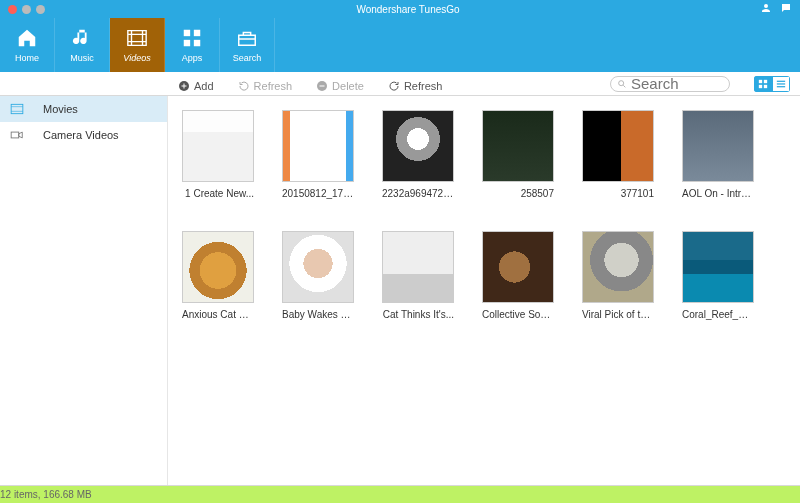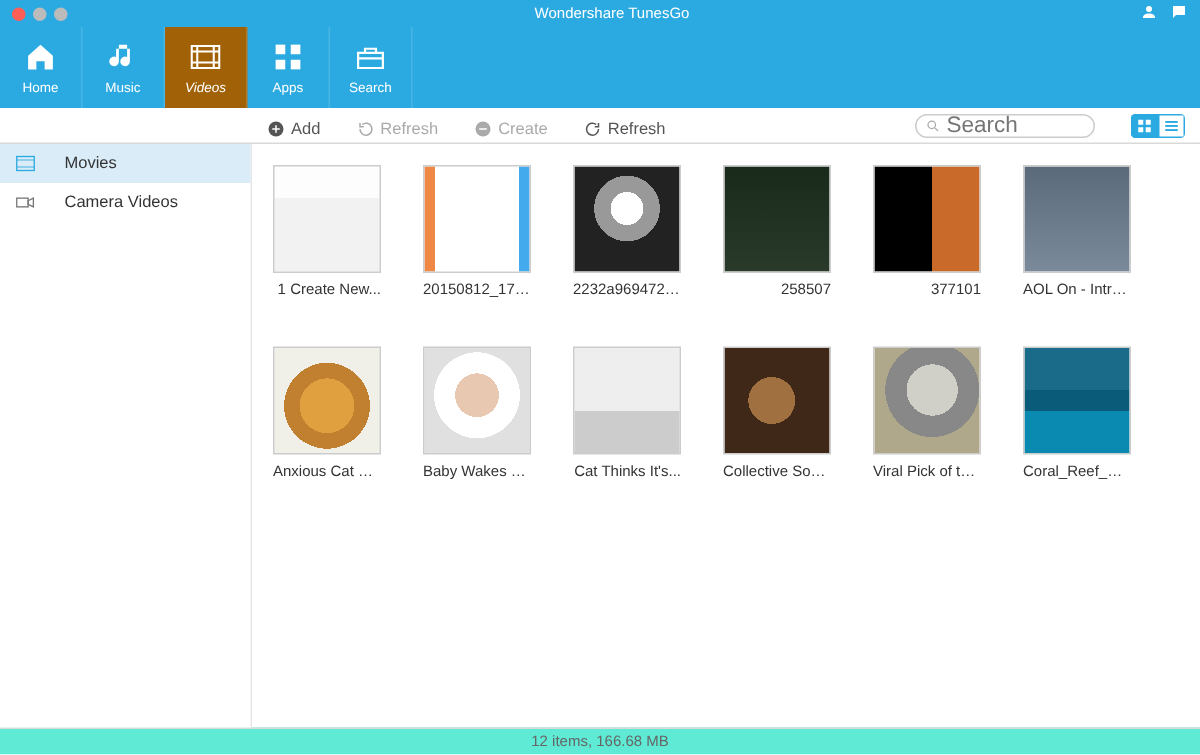--- a/index.html
+++ b/index.html
@@ -69,22 +69,22 @@
   .content { flex: 1; overflow: auto; padding: 14px 6px 6px 14px; }
   .grid { display: flex; flex-wrap: wrap; gap: 32px 28px; }
   .cell { width: 72px; display: flex; flex-direction: column; align-items: center; gap: 6px; cursor: pointer; }
   .thumb {
     width: 72px; height: 72px; background: #777; border: 1px solid #ccc;
     display: flex; align-items: center; justify-content: center; overflow: hidden;
   }
   .cap { font-size: 10px; color: #333; text-align: right; width: 100%; white-space: nowrap; overflow: hidden; text-overflow: ellipsis; }
 
   .statusbar {
-    height: 18px; border-top: 1px solid #d9d9d9; background: #5eead4;
-    display: flex; align-items: center; justify-content: center;
+    height: 18px; border-top: 1px solid #d9d9d9; background: #bef264;
+    display: flex; align-items: center; justify-content: flex-start;
     font-size: 10px; color: #666;
   }
 
   
   .thumb.t0 { background: linear-gradient(#fdfdfd 0 30%, #f2f2f2 30% 100%); }
   .thumb.t1 { background: linear-gradient(90deg,#e84,#e84 10%,#fff 10% 90%,#4ae 90%);}
   .thumb.t2 { background: radial-gradient(circle at 50% 40%, #fff 0 20%, #999 20% 40%, #222 40% 100%);}
   .thumb.t3 { background: linear-gradient(#1a2a1a,#2a3a2a);}
   .thumb.t4 { background: linear-gradient(90deg,#000 0 55%,#c96a2a 55% 100%);}
   .thumb.t5 { background: linear-gradient(#5a6a7a,#7a8a9a);}
@@ -171,21 +171,21 @@
       <svg viewBox="0 0 24 24">
           <path d="M4 12a8 8 0 1 0 3-6M4 4v5h5" fill="none" stroke="#aaa" stroke-width="2"></path>
         </svg>
       <span>Refresh</span>
     </div>
     <div class="tbtn disabled">
       <svg viewBox="0 0 24 24">
           <circle cx="12" cy="12" r="10" fill="#aaa"></circle>
           <rect x="7" y="11" width="10" height="2" fill="#fff"></rect>
         </svg>
-      <span>Create</span>
+      <span>Delete</span>
     </div>
     <div class="tbtn">
       <svg viewBox="0 0 24 24">
           <path d="M20 12a8 8 0 1 1-3-6M20 4v5h-5" fill="none" stroke="#555" stroke-width="2"></path>
         </svg>
       <span>Refresh</span>
     </div>
     <div class="spacer"></div>
     <div class="search">
       <svg viewBox="0 0 24 24" width="10" height="10">

